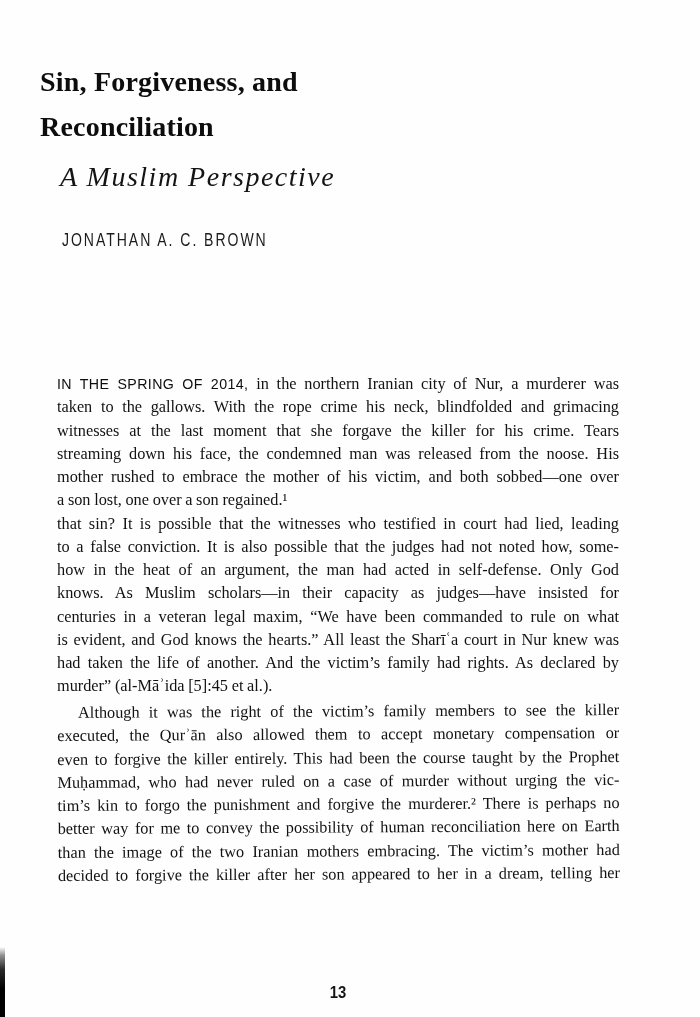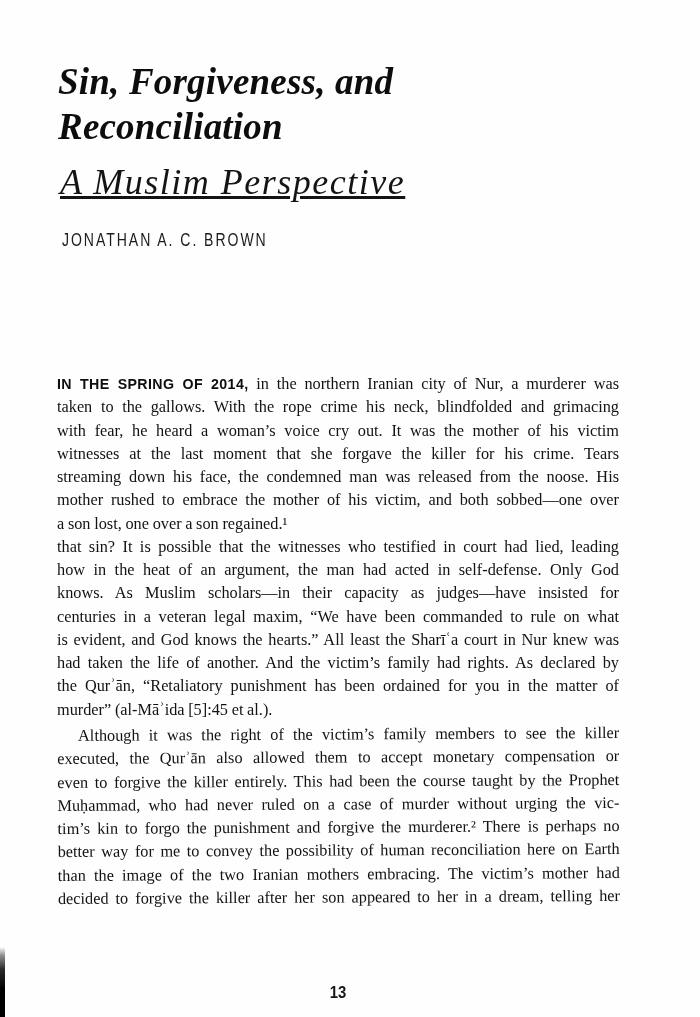--- a/index.html
+++ b/index.html
@@ -7,28 +7,28 @@
     width: 700px; height: 1017px;
     background: #fefefe;
     position: relative;
     overflow: hidden;
     font-family: "Liberation Serif", "DejaVu Serif", serif;
     color: #121212;
   }
   .scan-page { position: absolute; inset: 0; background: #fefefe; }
 
   .title {
-    position: absolute; left: 58px; top: 59px;
-    font-size: 37px; font-weight: bold; line-height: 45px;
-    letter-spacing: 0.2px; color: #0d0d0d; white-space: nowrap; font-style: italic;
+    position: absolute; left: 40px; top: 59px;
+    font-size: 28px; font-weight: bold; line-height: 45px;
+    letter-spacing: 0.2px; color: #0d0d0d; white-space: nowrap;
   }
   .subtitle {
     position: absolute; left: 60px; top: 161px;
-    font-size: 36px; font-style: italic; letter-spacing: 1.5px;
-    color: #141414; white-space: nowrap; text-decoration: underline;
+    font-size: 28px; font-style: italic; letter-spacing: 1.5px;
+    color: #141414; white-space: nowrap;
   }
   .author {
     position: absolute; left: 62px; top: 230px;
     font-family: "Liberation Sans", "DejaVu Sans", sans-serif;
     font-size: 18px; letter-spacing: 2.5px; color: #1b1b1b;
     transform: scaleX(0.78); transform-origin: left top; white-space: nowrap;
   }
 
   .body-text {
     position: absolute; left: 57px; top: 372px; width: 562px;
@@ -38,21 +38,21 @@
   .para.p3 { transform: rotate(-0.3deg); transform-origin: 100% 0; }
   .line {
     line-height: 23.25px; height: 23.25px;
     text-align: justify; text-align-last: justify;
     white-space: normal; overflow: visible;
   }
   .line.no-just { text-align-last: left; }
   .line.indent { text-indent: 21px; }
   .lead {
     font-family: "Liberation Sans", "DejaVu Sans", sans-serif;
-    font-weight: bold; font-size: 14.2px; letter-spacing: 0.4px;
+    font-weight: normal; font-size: 14.2px; letter-spacing: 0.4px;
     color: #0e0e0e;
   }
 
   .page-number {
     position: absolute; left: 57px; top: 983px; width: 562px;
     text-align: center;
     font-family: "Liberation Sans", "DejaVu Sans", sans-serif;
     font-weight: bold; font-size: 16.5px; color: #141414;
     transform: scaleX(0.9); transform-origin: center top;
   }
@@ -73,34 +73,33 @@
   </div>
 
   <div class="subtitle">A Muslim Perspective</div>
 
   <div class="author">JONATHAN A. C. BROWN</div>
 
   <div class="body-text">
       <div class="para p1">
         <div class="line"><span class="lead">IN THE SPRING OF 2014,</span> in the northern Iranian city of Nur, a murderer was</div>
         <div class="line">taken to the gallows. With the rope crime his neck, blindfolded and grimacing</div>
-        <div class="line">with fear, he heard a woman’s voice cry out. It was the mother of his victim</div>
         <div class="line">witnesses at the last moment that she forgave the killer for his crime. Tears</div>
         <div class="line">streaming down his face, the condemned man was released from the noose. His</div>
         <div class="line">mother rushed to embrace the mother of his victim, and both sobbed—one over</div>
         <div class="line no-just">a son lost, one over a son regained.¹</div>
       </div>
       <div class="para p2">
         <div class="line">that sin? It is possible that the witnesses who testified in court had lied, leading</div>
+        <div class="line">to a false conviction. It is also possible that the judges had not noted how, some-</div>
         <div class="line">how in the heat of an argument, the man had acted in self-defense. Only God</div>
         <div class="line">knows. As Muslim scholars—in their capacity as judges—have insisted for</div>
         <div class="line">centuries in a veteran legal maxim, “We have been commanded to rule on what</div>
         <div class="line">is evident, and God knows the hearts.” All least the Sharīʿa court in Nur knew was</div>
         <div class="line">had taken the life of another. And the victim’s family had rights. As declared by</div>
-        <div class="line">the Qurʾān, “Retaliatory punishment has been ordained for you in the matter of</div>
         <div class="line no-just">murder” (al-Māʾida [5]:45 et al.).</div>
       </div>
       <div class="para p3">
         <div class="line indent">Although it was the right of the victim’s family members to see the killer</div>
         <div class="line">executed, the Qurʾān also allowed them to accept monetary compensation or</div>
         <div class="line">even to forgive the killer entirely. This had been the course taught by the Prophet</div>
         <div class="line">Muḥammad, who had never ruled on a case of murder without urging the vic-</div>
         <div class="line">tim’s kin to forgo the punishment and forgive the murderer.² There is perhaps no</div>
         <div class="line">better way for me to convey the possibility of human reconciliation here on Earth</div>
         <div class="line">than the image of the two Iranian mothers embracing. The victim’s mother had</div>

